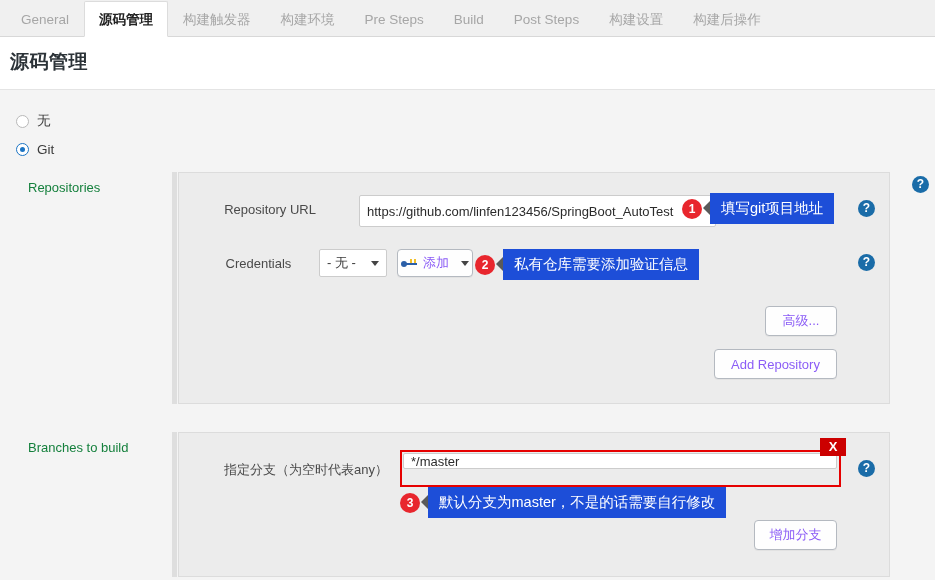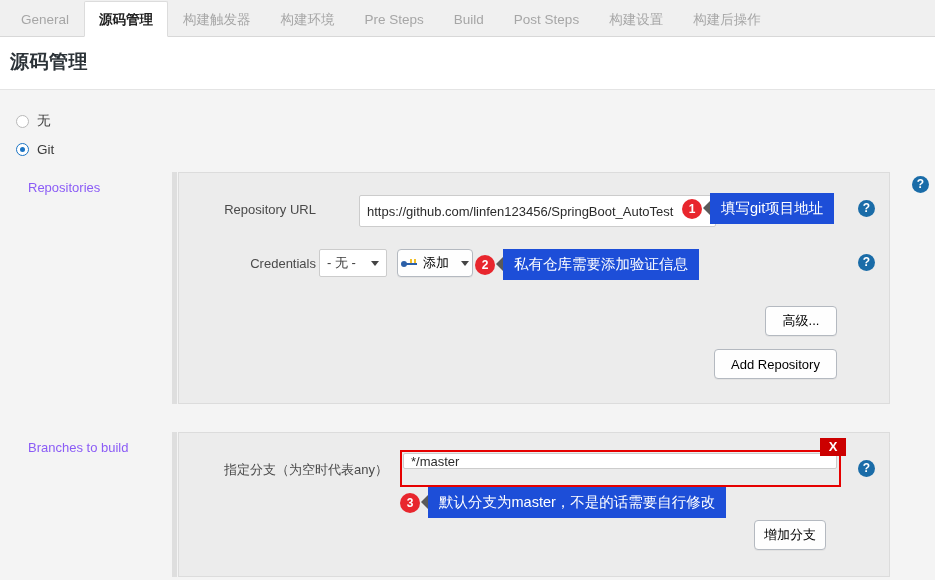--- a/index.html
+++ b/index.html
@@ -111,21 +111,21 @@
     left: 172px;
     top: 0;
     width: 5px;
     background: #dedede;
   }
   .section-label {
     position: absolute;
     left: 28px;
     top: 8px;
     font-size: 13px;
-    color: #8b5cf6;
+    color: #15803d;
   }
   .panel {
     position: absolute;
     left: 178px;
     top: 0;
     background: #ececec;
     border: 1px solid #dcdcdc;
   }
 
   
@@ -171,21 +171,21 @@
   }
 
   
   .btn {
     position: absolute;
     background: #fefefe;
     border: 1px solid #b4b9c0;
     border-radius: 4px;
     font-family: "Liberation Sans", "DejaVu Sans", sans-serif;
     font-size: 13px;
-    color: #000000;
+    color: #8b5cf6;
     display: flex;
     align-items: center;
     justify-content: center;
     gap: 5px;
     cursor: pointer;
     box-shadow: 0 1px 0 rgba(0,0,0,0.04);
   }
 
   
   .key-icon {
@@ -320,21 +320,21 @@
   <div class="section" style="top:82px; height:235px;">
     <div class="section-bar" style="height:232px;"></div>
     <div class="section-label">Repositories</div>
 
     <div class="panel" style="width:712px; height:232px;">
 
       <div class="field-label" style="left:22px; top:29px; width:115px;">Repository URL</div>
       <input class="text-input" type="text" style="left: 140px; top: 22px; width: 357px; height: 32px; margin-left: 40px;" value="https://github.com/linfen123456/SpringBoot_AutoTest">
       <div class="help-icon" style="left:679px; top:27px;">?</div>
 
-      <div class="field-label" style="left:22px; top:83px; width:115px;">Credentials</div>
+      <div class="field-label" style="left:22px; top:83px; width:115px;text-align:center;">Credentials</div>
       <div class="select-box" style="left:140px; top:76px; width:68px;">
         <span>- 无 -</span>
         <span class="caret"></span>
       </div>
       <div class="btn" style="left:218px; top:76px; width:76px; height:28px;">
         <span class="key-icon">
           <span class="kb"></span>
             <span class="ks"></span>
             <span class="kt1"></span>
             <span class="kt2"></span>
@@ -359,21 +359,21 @@
   <div class="section" style="top:342px; height:148px;">
     <div class="section-bar" style="height:145px;"></div>
     <div class="section-label">Branches to build</div>
 
     <div class="panel" style="width:712px; height:145px;">
 
       <div class="field-label" style="left:14px; top:28px; width:195px;">指定分支（为空时代表any）</div>
       <input class="text-input" type="text" style="left: 224px; top: 20px; width: 434px; height: 16px;" value="*/master">
       <div class="help-icon" style="left:679px; top:27px;">?</div>
 
-      <div class="btn" style="left:575px; top:87px; width:72px; height:30px;text-align:right;">
+      <div class="btn" style="left:575px; top:87px; width:83px; height:30px;text-align:right;">
         <span>增加分支</span>
       </div>
     </div>
   </div>
 
   <div class="redbox" style="left:400px; top:360px; width:441px; height:37px;"></div>
   <div class="x-badge" style="left:820px; top:348px;">X</div>
 
   <div class="badge" style="left:682px; top:109px;">1</div>
   <div class="callout" style="left:710px; top:103px;">填写git项目地址</div>

